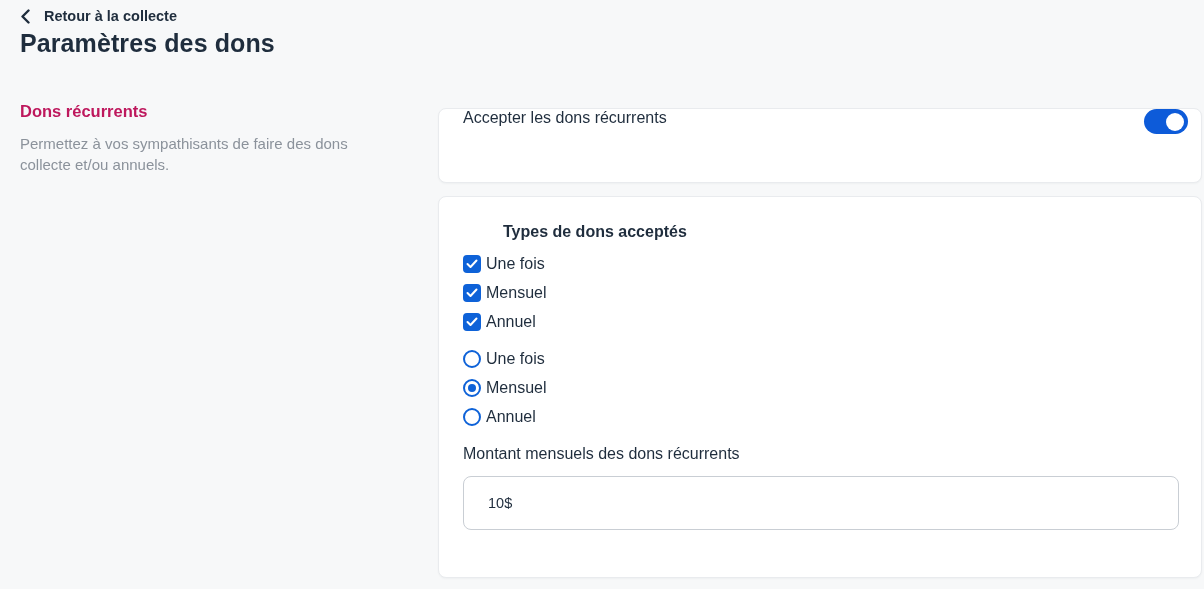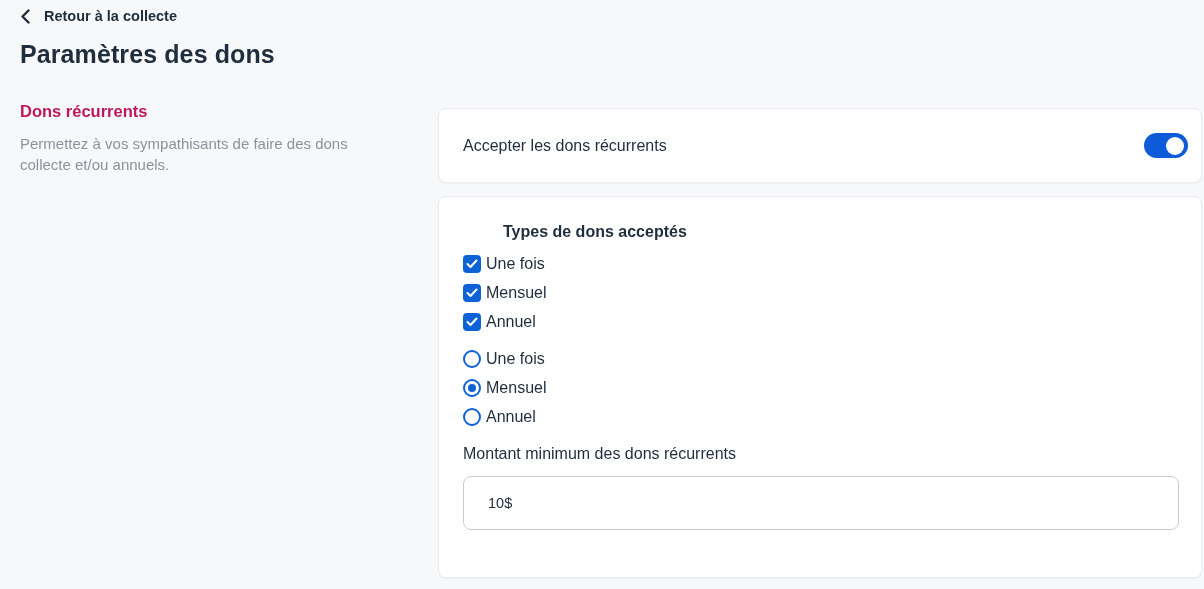--- a/index.html
+++ b/index.html
@@ -14,21 +14,21 @@
 
   
   .back-link {
     position:absolute; left:21px; top:8px;
     display:flex; align-items:center; gap:14px;
     font-size:14.5px; font-weight:700; color:#1f2d3d;
     cursor:pointer;
   }
   .back-link svg { display:block; }
   .page-title {
-    position:absolute; left:20px; top:40px;
+    position:absolute; left:20px; top:29px;
     font-size:25px; font-weight:700; color:#1f2d3d;
     letter-spacing:0.1px;
   }
 
   
   .left-col { position:absolute; left:20px; top:102px; width:352px; }
   .left-col h2 { font-size:16.5px; font-weight:700; color:#be185d; }
   .left-col p {
     margin-top:12px; font-size:15px; line-height:21px; color:#8b929b;
   }
@@ -36,21 +36,21 @@
   
   .card {
     position:absolute; left:438px; width:764px;
     background:#ffffff;
     border:1px solid #e9ebee;
     border-radius:8px;
     box-shadow:0 1px 2px rgba(30,42,56,0.04);
   }
   .card-toggle {
     top:108px; height:75px;
-    display:flex; align-items:center; justify-content:space-between;
+    display:flex; align-items:flex-start; justify-content:space-between;
     padding:0 13px 0 24px;
   }
   .card-toggle .toggle-label { font-size:16px; color:#1f2d3d; }
 
   
   .toggle {
     position:relative; width:44px; height:25px; border-radius:13px;
     background:#cfd4da; cursor:pointer; flex:0 0 auto;
   }
   .toggle.on { background:#0d5bd9; }
@@ -177,16 +177,16 @@
           <span class="dot"></span>
         </span>
       <span class="choice-label">Mensuel</span>
     </label>
     <label class="choice-row">
       <span class="radio"></span>
       <span class="choice-label">Annuel</span>
     </label>
   </div>
 
-  <div class="field-label">Montant minimum des dons récurrents</div>
+  <div class="field-label">Montant mensuels des dons récurrents</div>
   <input class="amount-input" type="text" value="10$" style="">
 
 </div>
 
 </body></html>

